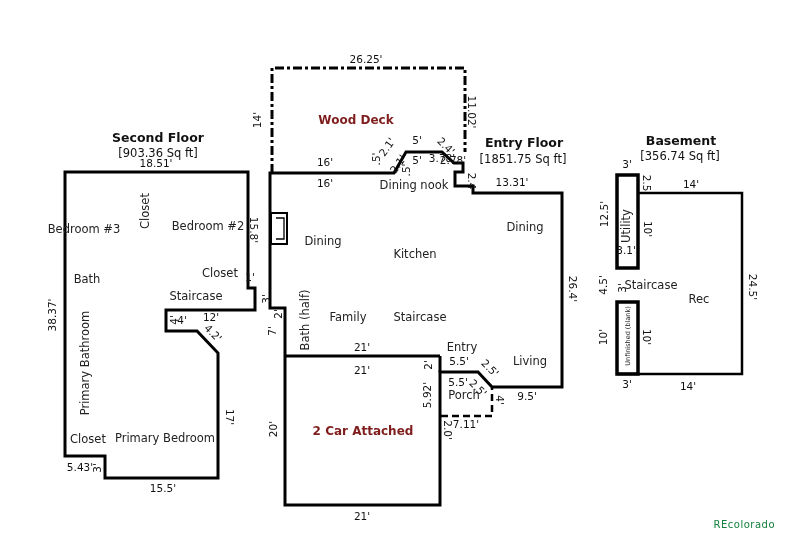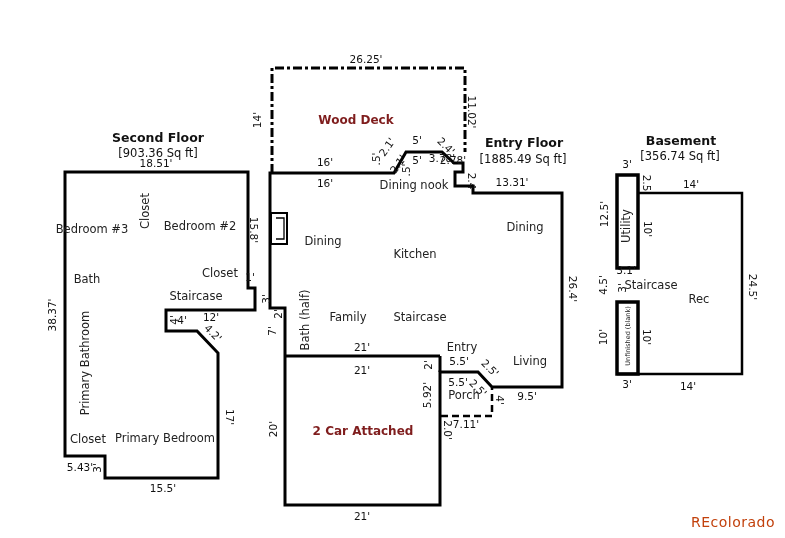--- a/index.html
+++ b/index.html
@@ -19,22 +19,22 @@
     line-height:1;
   }
   .title{font-weight:bold;font-size:12.5px;color:#111;}
   .sqft{font-size:11.5px;color:#111;}
   .room{font-size:11.5px;color:#222;}
   .dim{font-size:10.5px;color:#111;}
   .bold{font-weight:bold;font-size:12px;color:#7f1d1d;}
   #watermark{
     position:absolute;
     right:10px;bottom:8px;
-    font-size:14px;
-    color:#c2410c;
+    font-size:10px;
+    color:#15803d;
     letter-spacing:0.5px;
   }
 </style>
 </head>
 <body>
 
 <div id="stage">
 
   <svg id="plan-svg" width="785" height="538" viewBox="0 0 785 538">
 
@@ -60,44 +60,44 @@
     <path d="M638,193 H742 V374 H617" fill="none" stroke="#000" stroke-width="2.5"></path>
   </svg>
 
   <div id="labels">
       <div class="lbl room bold" style="left: 356px; top: 120px; transform: translate(-50%, -50%);">Wood Deck</div>
       <div class="lbl dim" style="left: 366px; top: 59px; transform: translate(-50%, -50%);">26.25'</div>
       <div class="lbl dim" style="left: 257px; top: 120px; transform: translate(-50%, -50%) rotate(-90deg);">14'</div>
       <div class="lbl dim" style="left: 472px; top: 112px; transform: translate(-50%, -50%) rotate(90deg);">11.02'</div>
       <div class="lbl title" style="left: 158px; top: 138px; transform: translate(-50%, -50%);">Second Floor</div>
       <div class="lbl sqft" style="left: 158px; top: 154px; transform: translate(-50%, -50%);">[903.36 Sq ft]</div>
-      <div class="lbl room" style="left: 92px; top: 230px; transform: translate(-50%, -50%); text-align: right;">Bedroom #3</div>
+      <div class="lbl room" style="left: 84px; top: 230px; transform: translate(-50%, -50%); text-align: right;">Bedroom #3</div>
       <div class="lbl room" style="left: 146px; top: 211px; transform: translate(-50%, -50%) rotate(-90deg);">Closet</div>
-      <div class="lbl room" style="left: 200px; top: 227px; transform: translate(-50%, -50%);">Bedroom #2</div>
+      <div class="lbl room" style="left: 208px; top: 227px; transform: translate(-50%, -50%);">Bedroom #2</div>
       <div class="lbl room" style="left: 87px; top: 280px; transform: translate(-50%, -50%);">Bath</div>
       <div class="lbl room" style="left: 220px; top: 274px; transform: translate(-50%, -50%);">Closet</div>
       <div class="lbl room" style="left: 196px; top: 297px; transform: translate(-50%, -50%);">Staircase</div>
       <div class="lbl room" style="left: 86px; top: 363px; transform: translate(-50%, -50%) rotate(-90deg);">Primary Bathroom</div>
       <div class="lbl room" style="left: 88px; top: 440px; transform: translate(-50%, -50%);">Closet</div>
       <div class="lbl room" style="left: 165px; top: 439px; transform: translate(-50%, -50%);">Primary Bedroom</div>
       <div class="lbl dim" style="left: 156px; top: 163px; transform: translate(-50%, -50%);">18.51'</div>
       <div class="lbl dim" style="left: 254px; top: 230px; transform: translate(-50%, -50%) rotate(90deg);">15.8'</div>
       <div class="lbl dim" style="left: 52px; top: 315px; transform: translate(-50%, -50%) rotate(-90deg);">38.37'</div>
       <div class="lbl dim" style="left: 250px; top: 277px; transform: translate(-50%, -50%);">1'</div>
       <div class="lbl dim" style="left: 266px; top: 299px; transform: translate(-50%, -50%) rotate(-90deg);">3'</div>
       <div class="lbl dim" style="left: 182px; top: 320px; transform: translate(-50%, -50%);">4'</div>
       <div class="lbl dim" style="left: 174px; top: 320px; transform: translate(-50%, -50%) rotate(-90deg);">4'</div>
       <div class="lbl dim" style="left: 211px; top: 317px; transform: translate(-50%, -50%);">12'</div>
       <div class="lbl dim" style="left: 213px; top: 333px; transform: translate(-50%, -50%) rotate(45deg);">4.2'</div>
       <div class="lbl dim" style="left: 230px; top: 417px; transform: translate(-50%, -50%) rotate(90deg);">17'</div>
       <div class="lbl dim" style="left: 163px; top: 488px; transform: translate(-50%, -50%);">15.5'</div>
       <div class="lbl dim" style="left: 80px; top: 467px; transform: translate(-50%, -50%);">5.43'</div>
       <div class="lbl dim" style="left: 97px; top: 468px; transform: translate(-50%, -50%) rotate(-90deg);">3'</div>
       <div class="lbl title" style="left: 524px; top: 143px; transform: translate(-50%, -50%);">Entry Floor</div>
-      <div class="lbl sqft" style="left: 523px; top: 160px; transform: translate(-50%, -50%);">[1885.49 Sq ft]</div>
+      <div class="lbl sqft" style="left: 523px; top: 160px; transform: translate(-50%, -50%);">[1851.75 Sq ft]</div>
       <div class="lbl room" style="left: 414px; top: 186px; transform: translate(-50%, -50%);">Dining nook</div>
       <div class="lbl room" style="left: 323px; top: 242px; transform: translate(-50%, -50%);">Dining</div>
       <div class="lbl room" style="left: 415px; top: 255px; transform: translate(-50%, -50%);">Kitchen</div>
       <div class="lbl room" style="left: 525px; top: 228px; transform: translate(-50%, -50%);">Dining</div>
       <div class="lbl room" style="left: 530px; top: 322px; transform: translate(-50%, -50%); margin-top: 40px;">Living</div>
       <div class="lbl room" style="left: 348px; top: 318px; transform: translate(-50%, -50%);">Family</div>
       <div class="lbl room" style="left: 420px; top: 318px; transform: translate(-50%, -50%);">Staircase</div>
       <div class="lbl room" style="left: 306px; top: 320px; transform: translate(-50%, -50%) rotate(-90deg);">Bath (half)</div>
       <div class="lbl room" style="left: 462px; top: 348px; transform: translate(-50%, -50%);">Entry</div>
       <div class="lbl room" style="left: 464px; top: 396px; transform: translate(-50%, -50%);">Porch</div>
@@ -136,21 +136,21 @@
       <div class="lbl sqft" style="left: 680px; top: 157px; transform: translate(-50%, -50%);">[356.74 Sq ft]</div>
       <div class="lbl room" style="left: 627px; top: 226px; transform: translate(-50%, -50%) rotate(-90deg);">Utility</div>
       <div class="lbl room" style="left: 651px; top: 286px; transform: translate(-50%, -50%);">Staircase</div>
       <div class="lbl room" style="left: 699px; top: 300px; transform: translate(-50%, -50%);">Rec</div>
       <div class="lbl room" style="left: 628px; top: 336px; transform: translate(-50%, -50%) rotate(-90deg); font-size: 6.5px;">Unfinished (blank)</div>
       <div class="lbl dim" style="left: 627px; top: 164px; transform: translate(-50%, -50%);">3'</div>
       <div class="lbl dim" style="left: 647px; top: 183px; transform: translate(-50%, -50%) rotate(90deg);">2.5</div>
       <div class="lbl dim" style="left: 691px; top: 184px; transform: translate(-50%, -50%);">14'</div>
       <div class="lbl dim" style="left: 604px; top: 214px; transform: translate(-50%, -50%) rotate(-90deg);">12.5'</div>
       <div class="lbl dim" style="left: 648px; top: 229px; transform: translate(-50%, -50%) rotate(90deg);">10'</div>
-      <div class="lbl dim" style="left: 626px; top: 270px; transform: translate(-50%, -50%);">3.1'</div>
+      <div class="lbl dim" style="left: 626px; top: 250px; transform: translate(-50%, -50%);">3.1'</div>
       <div class="lbl dim" style="left: 622px; top: 288px; transform: translate(-50%, -50%) rotate(-90deg);">3'</div>
       <div class="lbl dim" style="left: 603px; top: 285px; transform: translate(-50%, -50%) rotate(-90deg);">4.5'</div>
       <div class="lbl dim" style="left: 603px; top: 337px; transform: translate(-50%, -50%) rotate(-90deg);">10'</div>
       <div class="lbl dim" style="left: 647px; top: 337px; transform: translate(-50%, -50%) rotate(90deg);">10'</div>
       <div class="lbl dim" style="left: 627px; top: 384px; transform: translate(-50%, -50%);">3'</div>
       <div class="lbl dim" style="left: 688px; top: 386px; transform: translate(-50%, -50%);">14'</div>
       <div class="lbl dim" style="left: 753px; top: 287px; transform: translate(-50%, -50%) rotate(90deg);">24.5'</div>
     </div>
 
   <div id="watermark">REcolorado</div>

